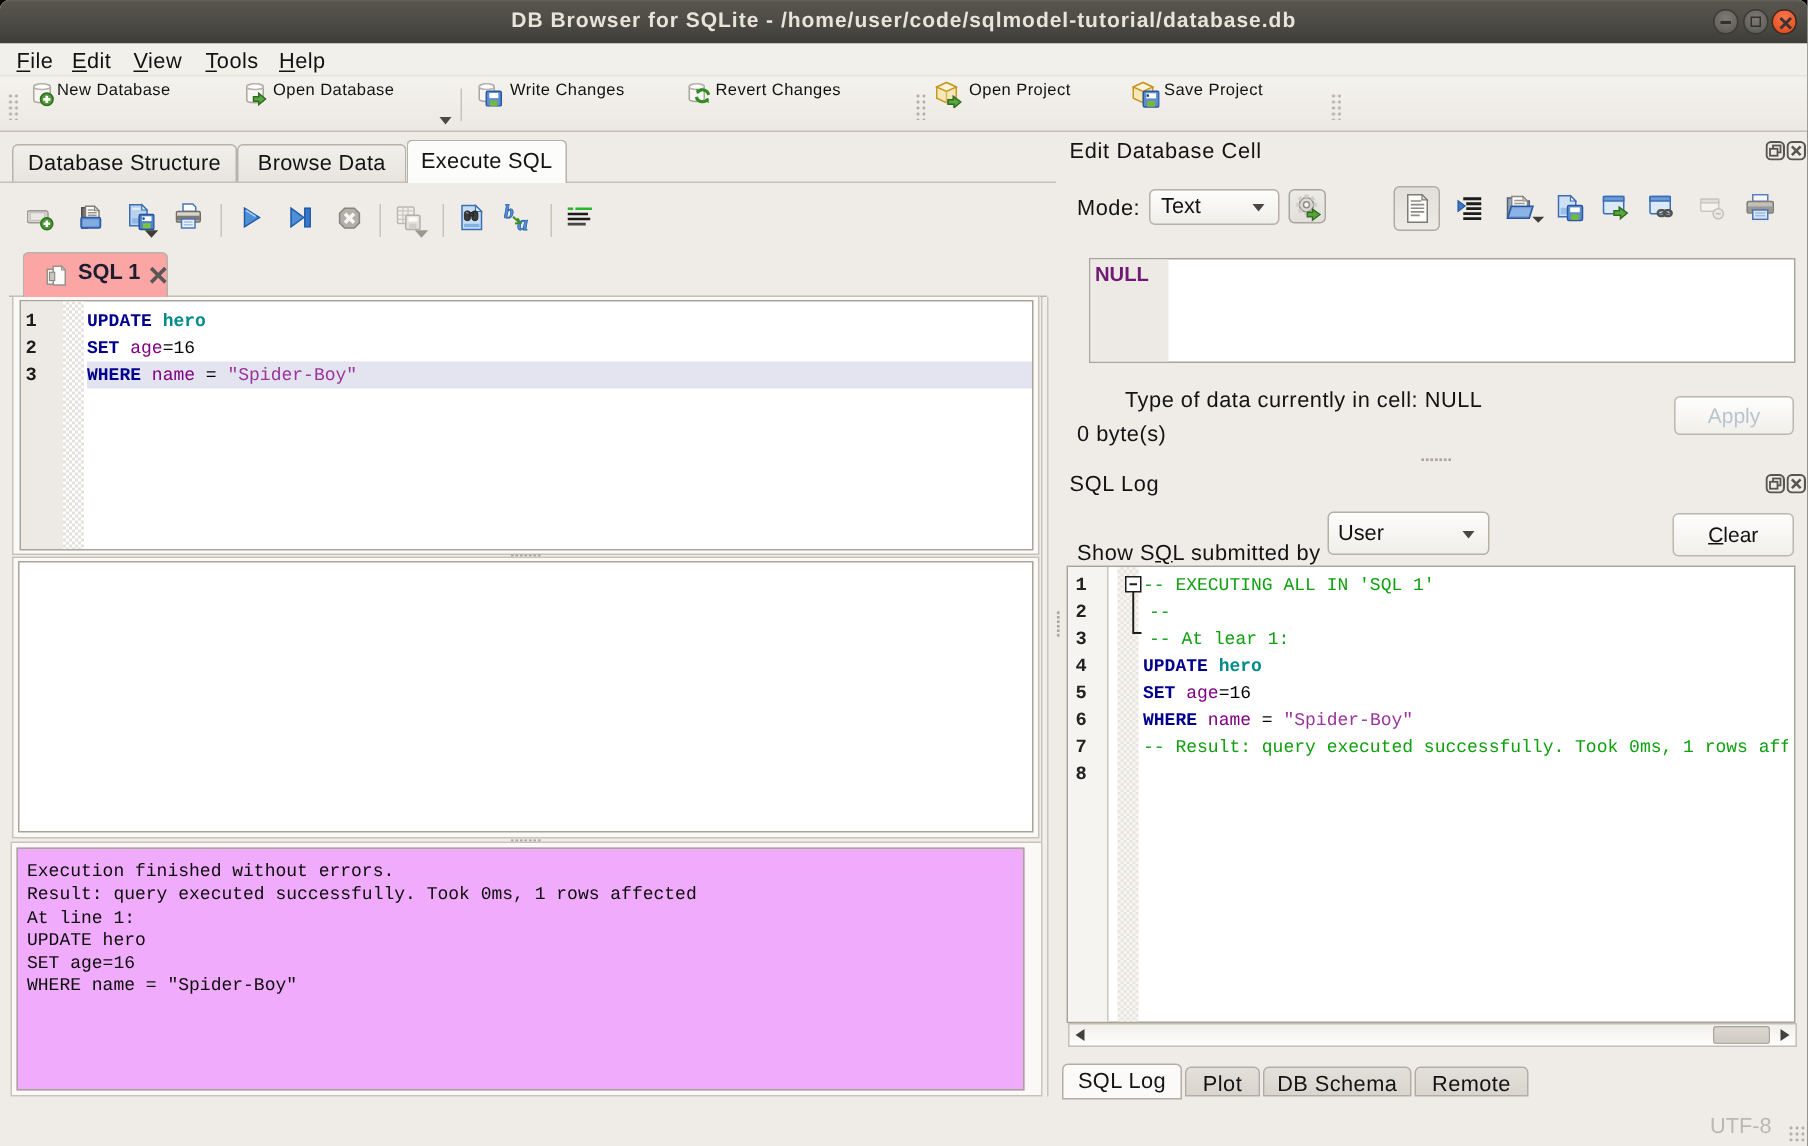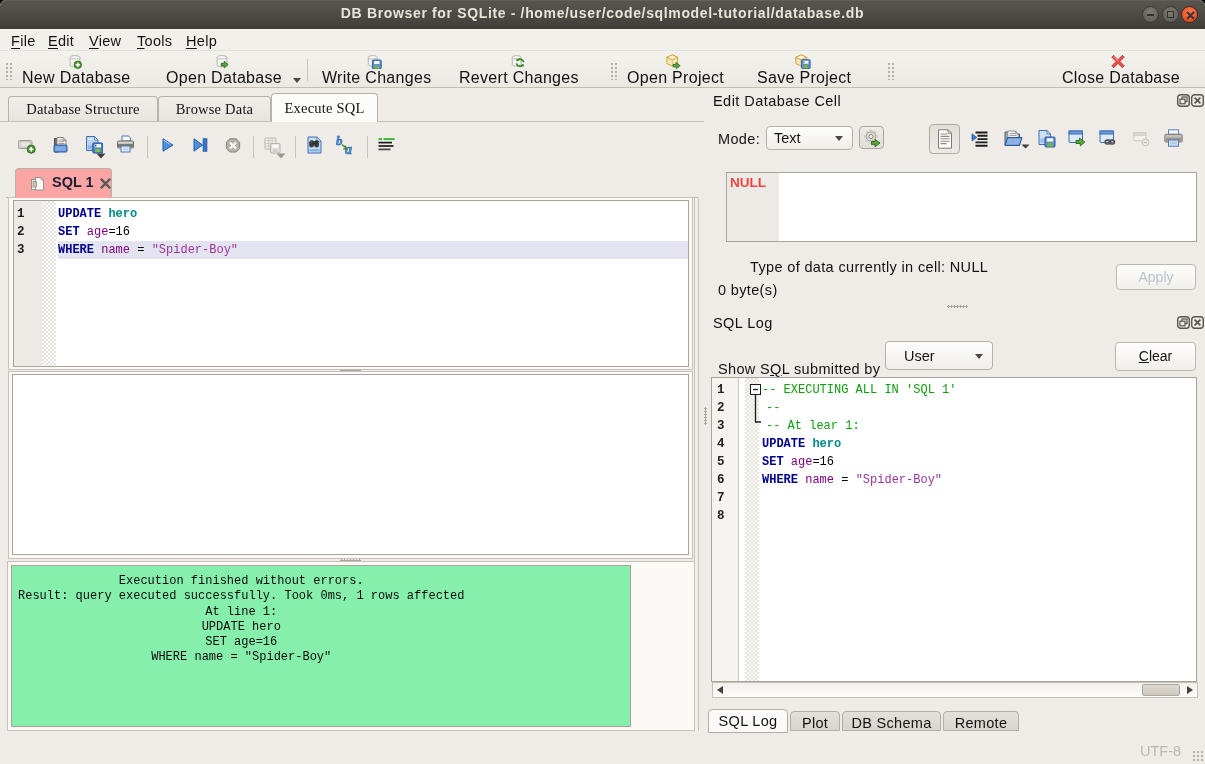--- a/index.html
+++ b/index.html
@@ -22,29 +22,29 @@
 .winbtn svg { position:absolute; left:3px; top:3px; }
 
 
 #menubar { position:absolute; left:0; top:29px; width:1205px; height:22px; background:#f2f0eb; border-bottom:1px solid #e5e2dc; }
 #menubar span { position:absolute; top:4px; font-size:14.5px; letter-spacing:0.3px; color:#131313; }
 #menubar u { text-decoration:underline; text-underline-offset:2px; }
 
 
 #toolbar { position:absolute; left:0; top:51px; width:1205px; height:37px;
   background:linear-gradient(#f4f2ee, #ece9e3); border-bottom:1px solid #c2beb6; }
-.tbitem { position:absolute; top:3px; height:33px; display:flex; align-items:center; font-size:16px; letter-spacing:0.3px; color:#121212;flex-direction:column; }
+.tbitem { position:absolute; top:3px; height:33px; display:flex; align-items:flex-start; font-size:11px; letter-spacing:0.3px; color:#121212; }
 .tbitem .lbl { margin-left:6px; }
 .tbitem.disabled .lbl { color:#a9b8c4; }
 .handle { position:absolute; top:11px; width:7px; height:18px;
   background-image:radial-gradient(#b3afa7 1px, transparent 1.1px); background-size:4px 4px; }
 .dropcaret { position:absolute; width:0; height:0; border-left:4px solid transparent; border-right:4px solid transparent; border-top:5px solid #4a4843; }
 
 
-#tabrow { position:absolute; left:0; top:88px; width:1205px; height:34px;font-family:Liberation Serif, serif; }
+#tabrow { position:absolute; left:0; top:88px; width:1205px; height:34px; }
 .mtab { position:absolute; background:linear-gradient(#f1efeb,#e7e4de); border:1px solid #b7b2aa; border-bottom:none;
   border-radius:4px 4px 0 0; font-size:14.5px; letter-spacing:0.2px; color:#131313; text-align:center; padding-top:4px; }
 .mtab.active { top:5px; height:29px; background:#fcfcfb; z-index:3; padding-top:6px; }
 #paneline { position:absolute; left:0; top:121px; width:704px; height:1px; background:#c4c0b8; }
 
 
 .icon { position:absolute; }
 .vsep { position:absolute; width:1px; height:22px; background:#c7c3bb; }
 
 
@@ -62,40 +62,40 @@
 .outer2 { position:absolute; border:1px solid #c6c2ba; background:#faf9f6; }
 #editor { position:absolute; left:13px; top:200px; width:676px; height:167px; background:#fff; border:1px solid #a8a49c; }
 #edgutter { position:absolute; left:0; top:0; width:28px; height:165px; background:#edeae5; }
 #edfold { position:absolute; left:28px; top:0; width:14px; height:165px;
   background:repeating-conic-gradient(#e4e1dc 0% 25%, #ffffff 0% 50%); background-size:4px 4px; }
 .edline { position:absolute; left:44px; width:630px; height:18px; font-size:12px; line-height:18px; white-space:pre; }
 .ednum { position:absolute; left:3px; width:24px; height:18px; font-size:12.5px; font-weight:bold; color:#1c1c1c; line-height:18px; }
 
 #midpanel { position:absolute; left:12px; top:374px; width:677px; height:181px; background:#fff; border:1px solid #a8a49c; }
 
-#msgpanel { position:absolute; left:11px; top:565px; width:620px; height:162px; background:#86efac; border:1px solid #a8a49c;text-align:center; }
+#msgpanel { position:absolute; left:11px; top:565px; width:672px; height:162px; background:#f0abfc; border:1px solid #a8a49c; }
 #msgtext { position:absolute; left:6px; top:8px; font-size:12px; line-height:15.3px; color:#0b0b0b; white-space:pre; }
 
 #leftstrip { position:absolute; left:694px; top:198px; width:5px; height:533px; background:#f1efea; border-left:1px solid #c9c5bd; border-right:1px solid #c9c5bd; }
 
 .splitdots { position:absolute; background-image:radial-gradient(#aaa69e 1px, transparent 1.1px); background-size:3px 3px; }
 
 
 .docktitle { position:absolute; font-size:14.5px; letter-spacing:0.45px; color:#131313; }
 label.frm { font-size:14.5px; letter-spacing:0.35px; color:#131313; position:absolute; }
 
 .combo { position:absolute; height:29px; background:linear-gradient(#fdfdfc,#f0eee9); border:1px solid #b5b0a8; border-radius:4px; font-size:14.5px; color:#131313; }
 .combo .ctext { position:absolute; left:9px; top:6px; }
 .combo .carrow { position:absolute; right:9px; top:12px; width:0; height:0; border-left:4.5px solid transparent; border-right:4.5px solid transparent; border-top:5.5px solid #4a4843; }
 
 .pushbtn { position:absolute; background:linear-gradient(#fefefd,#f1efea); border:1px solid #bcb8b0; border-radius:4px; text-align:center; font-size:14px; color:#131313; }
 
 #nullbox { position:absolute; left:726px; top:172px; width:471px; height:70px; background:#fff; border:1px solid #a8a39b; }
 #nullbox .gcol { position:absolute; left:0; top:0; width:52px; height:68px; background:#edeae5; }
-#nullbox .ntxt { position:absolute; left:3px; top:2px; font-size:13.5px; font-weight:bold; color:#ef4444; }
+#nullbox .ntxt { position:absolute; left:3px; top:2px; font-size:13.5px; font-weight:bold; color:#701a75; }
 
 #logframe { position:absolute; left:711px; top:377px; width:486px; height:305px; background:#fff; border:1px solid #a8a39b; }
 #loggutter { position:absolute; left:0; top:0; width:27px; height:303px; background:#f6f4f0; border-right:1px solid #ccc8c0; }
 #logfold { position:absolute; left:33px; top:0; width:14px; height:303px;
   background:repeating-conic-gradient(#e9e6e0 0% 25%, #f7f5f1 0% 50%); background-size:4px 4px; }
 .logline { position:absolute; left:50px; width:430px; height:18px; font-size:12px; line-height:18px; white-space:pre; overflow:hidden; }
 .lognum { position:absolute; left:5px; width:20px; height:18px; font-size:12.5px; font-weight:bold; color:#222; line-height:18px; }
 
 #hscroll { position:absolute; left:712px; top:682px; width:486px; height:16px; background:linear-gradient(#f2f0eb,#fdfdfc); border:1px solid #c5c1b9; }
 .sbarrow { position:absolute; top:3px; width:0; height:0; }
@@ -199,27 +199,20 @@
           <g transform="translate(8.2,6.8)">
             <rect x="0" y="0" width="10.5" height="10.5" rx="1" fill="#5d8fd0" stroke="#2b56a0"></rect>
             <rect x="2" y="1.4" width="6.5" height="3.4" fill="#fff"></rect>
             <circle cx="3" cy="3" r="0.9" fill="#223c77"></circle>
             <rect x="2.6" y="6.4" width="5.2" height="4" fill="#74b840"></rect>
           </g>
         </svg>
         <span class="lbl" style="margin-left:3px">Save Project</span>
       </div>
     <div class="handle" style="left:887px;"></div>
-    <div class="tbitem" style="left:1056px;">
-        <svg width="16" height="16" viewBox="0 0 16 16">
-          <path d="M3.4 1.4 L8 6 L12.6 1.4 L14.6 3.4 L10 8 L14.6 12.6 L12.6 14.6 L8 10 L3.4 14.6 L1.4 12.6 L6 8 L1.4 3.4 Z" fill="#e8504a" stroke="#b02a25" stroke-width="0.8"></path>
-          <path d="M3.6 2.6 L8 7" stroke="#f4928e" stroke-width="1.2"></path>
-        </svg>
-        <span class="lbl" style="margin-left:6px">Close Database</span>
-      </div>
   </div>
 
   <div id="tabrow">
     <div class="mtab" style="left:8px; top:8px; height:26px; width:150px;">Database Structure</div>
     <div class="mtab" style="left:158px; top:8px; height:26px; width:113px;">Browse Data</div>
     <div class="mtab active" style="left:271px; width:107px;">Execute SQL</div>
   </div>
   <div id="paneline"></div>
 
   <div id="sqlicons">
@@ -460,21 +453,21 @@
       <rect x="5" y="3" width="5" height="4.6" fill="none" stroke="#57554e" stroke-width="1.2"></rect>
       <rect x="3" y="5.2" width="5" height="4.6" fill="#efece7" stroke="#57554e" stroke-width="1.2"></rect>
     </svg>
   <svg class="icon" style="left:1191px; top:316px;" width="13" height="13" viewBox="0 0 13 13">
       <rect x="0.7" y="0.7" width="11.6" height="11.6" rx="3" fill="none" stroke="#57554e" stroke-width="1.4"></rect>
       <path d="M3.6 3.6 L9.4 9.4 M9.4 3.6 L3.6 9.4" stroke="#57554e" stroke-width="1.7"></path>
     </svg>
 
   <label class="frm" style="left:718px; top:361px;">Show S<u>Q</u>L submitted by</label>
   <div class="combo" style="left:885px; top:341px; width:108px;">
-      <span class="ctext" style="left:6px;margin-left:12px;">User</span>
+      <span class="ctext" style="left:6px;">User</span>
       <span class="carrow"></span>
     </div>
   <div class="pushbtn" style="left:1115px; top:342px; width:81px; height:29px; padding-top:5px;"><u>C</u>lear</div>
 
   <div id="logframe" class="mono">
     <div id="loggutter"></div>
     <div id="logfold"></div>
     <div class="lognum" style="top:3px;">1</div>
     <div class="lognum" style="top:21px;">2</div>
     <div class="lognum" style="top:39px;">3</div>
@@ -487,20 +480,21 @@
     <div class="logline cmt" style="top:21px; padding-left:4px;">--</div>
     <div class="logline cmt" style="top:39px; padding-left:4px;">-- At lear 1:</div>
     <svg class="icon" style="left:37px; top:5px;" width="16" height="42" viewBox="0 0 16 42">
         <rect x="1.5" y="1.5" width="10" height="10" fill="#fff" stroke="#1c1c1c"></rect>
         <path d="M4 6.5 h5" stroke="#1c1c1c" stroke-width="1.3"></path>
         <path d="M6.5 11.5 V39 H12" stroke="#1c1c1c" stroke-width="1.3" fill="none"></path>
       </svg>
     <div class="logline" style="top:57px;"><span class="kw">UPDATE</span> <span class="tbl">hero</span></div>
     <div class="logline" style="top:75px;"><span class="kw">SET</span> <span class="idf">age</span>=16</div>
     <div class="logline" style="top:93px;"><span class="kw">WHERE</span> <span class="idf">name</span> = <span class="str">"Spider-Boy"</span></div>
+    <div class="logline cmt" style="top:111px;">-- Result: query executed successfully. Took 0ms, 1 rows aff</div>
   </div>
 
   <div id="hscroll">
     <div class="sbarrow" style="left:4px; border-top:4.5px solid transparent; border-bottom:4.5px solid transparent; border-right:6px solid #43413c;"></div>
     <div class="sbarrow" style="right:4px; border-top:4.5px solid transparent; border-bottom:4.5px solid transparent; border-left:6px solid #43413c;"></div>
     <div id="hthumb"></div>
   </div>
 
   <div class="btab active" style="left:708px; top:709px; width:80px; height:24px;">SQL Log</div>
   <div class="btab" style="left:790px; top:711px; width:50px;">Plot</div>

